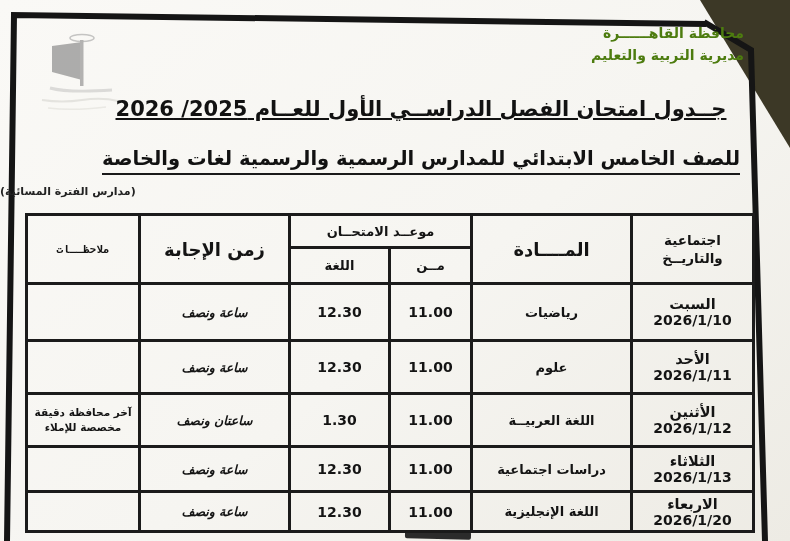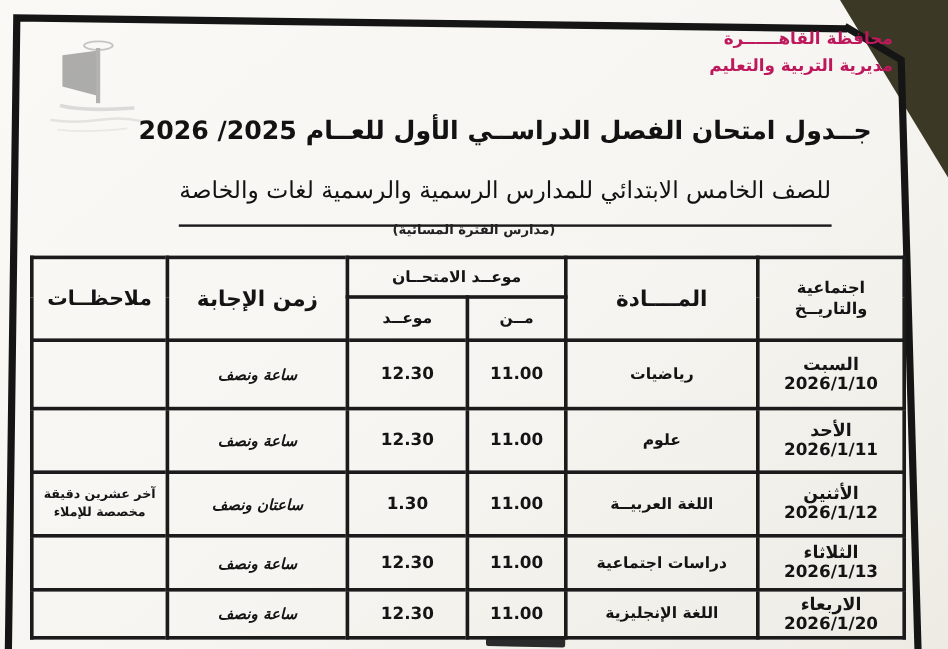--- a/index.html
+++ b/index.html
@@ -9,36 +9,36 @@
     font-family:"DejaVu Sans", sans-serif;
   }
   .paper{
     position:absolute;inset:0;
     background:linear-gradient(140deg,#faf9f6 0%,#f6f5f1 55%,#edebe4 100%);
   }
   .frame-svg{position:absolute;inset:0;pointer-events:none;}
   .gov-header{
     position:absolute;top:22px;right:46px;
     direction:rtl;text-align:right;
-    font-weight:bold;font-size:14px;line-height:1.6;color:#be185d;
+    font-weight:bold;font-size:14px;line-height:1.6;color:#4d7c0f;
   }
   .logo{position:absolute;top:28px;left:30px;opacity:.55;}
   .title-wrap{
     position:absolute;top:97px;left:70px;right:18px;
     direction:rtl;text-align:center;color:#121212;
   }
-  .title-line1{font-size:21px;font-weight:bold;letter-spacing:.2px;}
+  .title-line1{font-size:21px;font-weight:bold;letter-spacing:.2px;text-decoration:underline;}
   .title-line2{
     display:inline-block;margin-top:7px;
-    font-size:19.5px;font-weight:normal;
-    border-bottom:2.5px solid #1a1a1a;padding-bottom:17px;
+    font-size:19.5px;font-weight:bold;
+    border-bottom:2.5px solid #1a1a1a;padding-bottom:3px;
   }
   .period-note{
     position:absolute;top:185px;left:0;right:0;
-    direction:rtl;text-align:center;
+    direction:rtl;text-align:left;
     font-size:11px;font-weight:bold;color:#222;
   }
   table.exam-table{
     position:absolute;top:213px;left:25px;
     border-collapse:collapse;table-layout:fixed;
     direction:rtl;background:transparent;
   }
   .exam-table th,.exam-table td{
     border:3px solid #1b1b1b;
     text-align:center;vertical-align:middle;
@@ -47,21 +47,21 @@
   .exam-table thead tr.h1{height:33px;}
   .exam-table thead tr.h2{height:36px;}
   .exam-table tbody tr:nth-child(1){height:57px;}
   .exam-table tbody tr:nth-child(2){height:53px;}
   .exam-table tbody tr:nth-child(3){height:53px;}
   .exam-table tbody tr:nth-child(4){height:45px;}
   .exam-table tbody tr:nth-child(5){height:40px;}
   .th-day{font-size:13.5px;line-height:1.35;}
   .th-subject,.th-duration{font-size:18px;}
   .th-group,.th-sub{font-size:13px;}
-  .th-notes{font-size:17px;}
+  .th-notes{font-size:11px;font-family:Liberation Mono, monospace;}
   .cell-day .day-name{font-size:14.5px;}
   .cell-day .day-date{font-size:14px;direction:ltr;}
   .cell-subject{font-size:13px;}
   .cell-time{font-size:14px;direction:ltr;font-family:"DejaVu Sans", sans-serif;}
   .cell-duration{font-size:12.5px;font-style:italic;}
   .cell-notes{font-size:10.5px;line-height:1.45;}
   .scan-artifact{
     position:absolute;top:531px;left:405px;width:66px;height:8px;
     background:#1a1a1a;border-radius:2px;transform:rotate(1.2deg);opacity:.92;
   }
@@ -113,21 +113,21 @@
         <div>اجتماعية</div>
         <div>والتاريــخ</div>
       </th>
       <th rowspan="2" class="th-subject">المــــادة</th>
       <th colspan="2" class="th-group">موعــد الامتحــان</th>
       <th rowspan="2" class="th-duration">زمن الإجابة</th>
       <th rowspan="2" class="th-notes">ملاحظــات</th>
     </tr>
     <tr class="h2">
       <th class="th-sub">مــن</th>
-      <th class="th-sub">موعــد</th>
+      <th class="th-sub">اللغة</th>
     </tr>
   </thead>
   <tbody>
     <tr>
       <td class="cell-day">
         <div class="day-name">السبت</div>
         <div class="day-date">2026/1/10</div>
       </td>
       <td class="cell-subject">رياضيات</td>
       <td class="cell-time">11.00</td>
@@ -148,21 +148,21 @@
     </tr>
     <tr>
       <td class="cell-day">
         <div class="day-name">الأثنين</div>
         <div class="day-date">2026/1/12</div>
       </td>
       <td class="cell-subject">اللغة العربيــة</td>
       <td class="cell-time">11.00</td>
       <td class="cell-time">1.30</td>
       <td class="cell-duration">ساعتان ونصف</td>
-      <td class="cell-notes">آخر عشرين دقيقة مخصصة للإملاء</td>
+      <td class="cell-notes">آخر محافظة دقيقة مخصصة للإملاء</td>
     </tr>
     <tr>
       <td class="cell-day">
         <div class="day-name">الثلاثاء</div>
         <div class="day-date">2026/1/13</div>
       </td>
       <td class="cell-subject">دراسات اجتماعية</td>
       <td class="cell-time">11.00</td>
       <td class="cell-time">12.30</td>
       <td class="cell-duration">ساعة ونصف</td>

